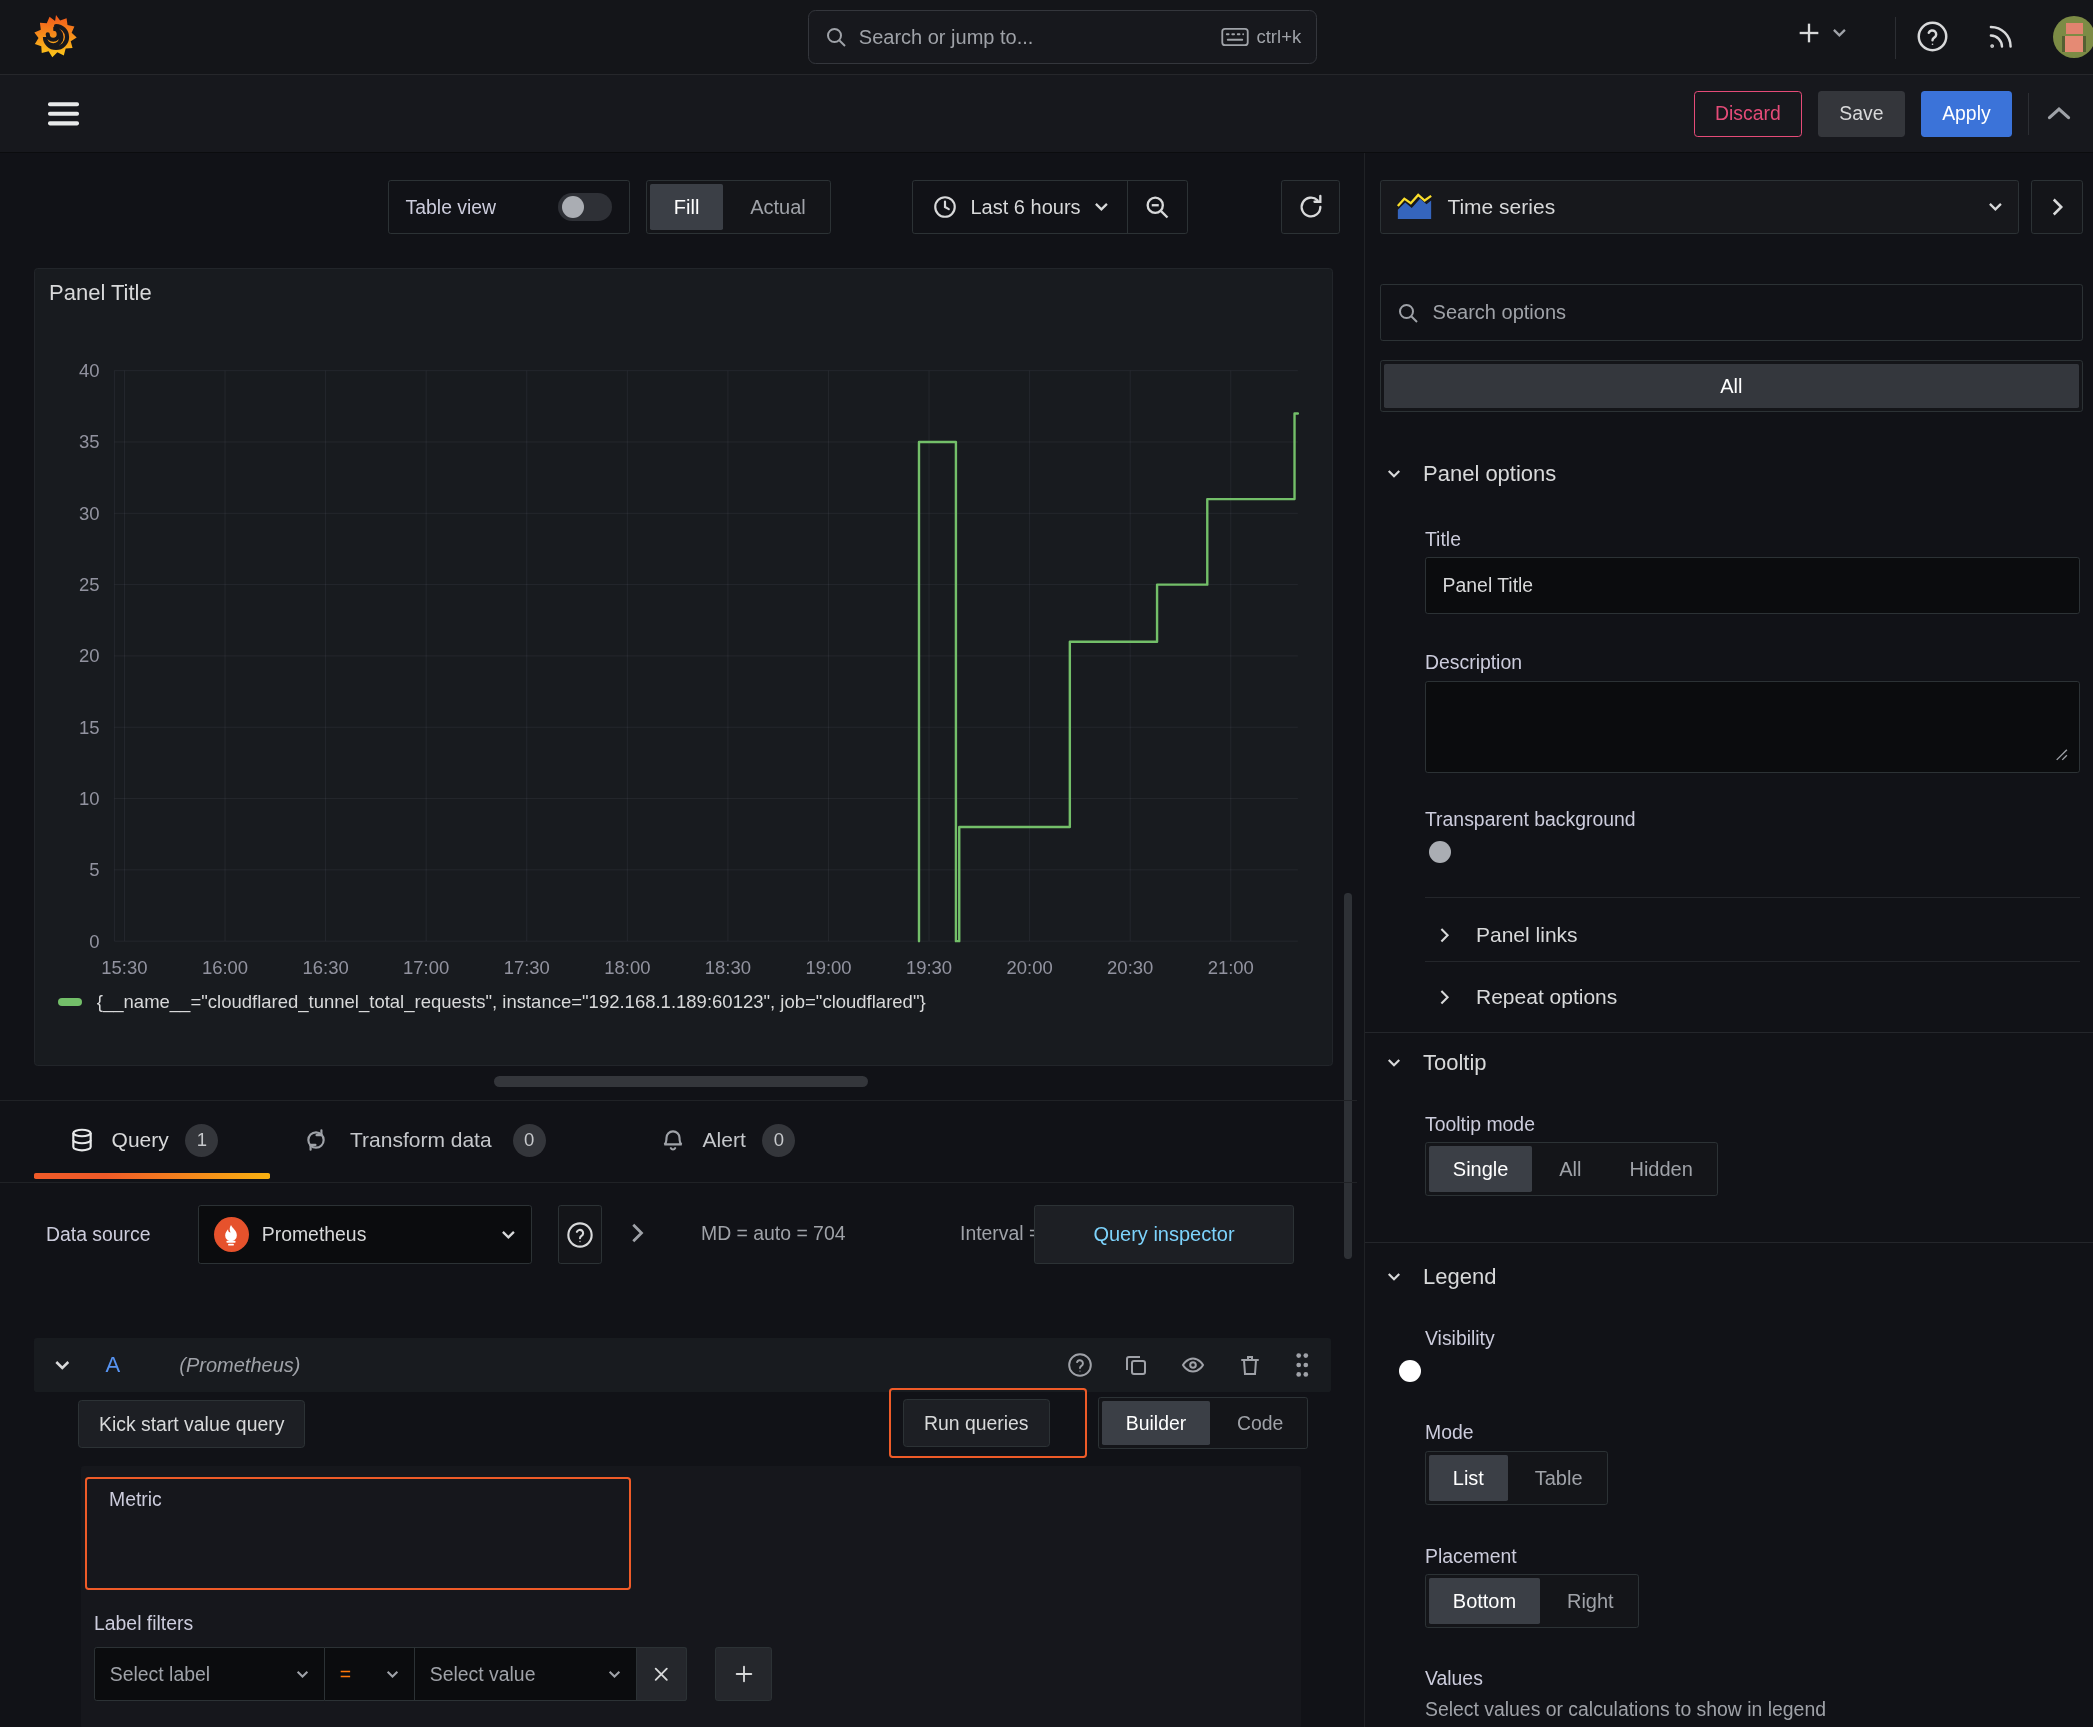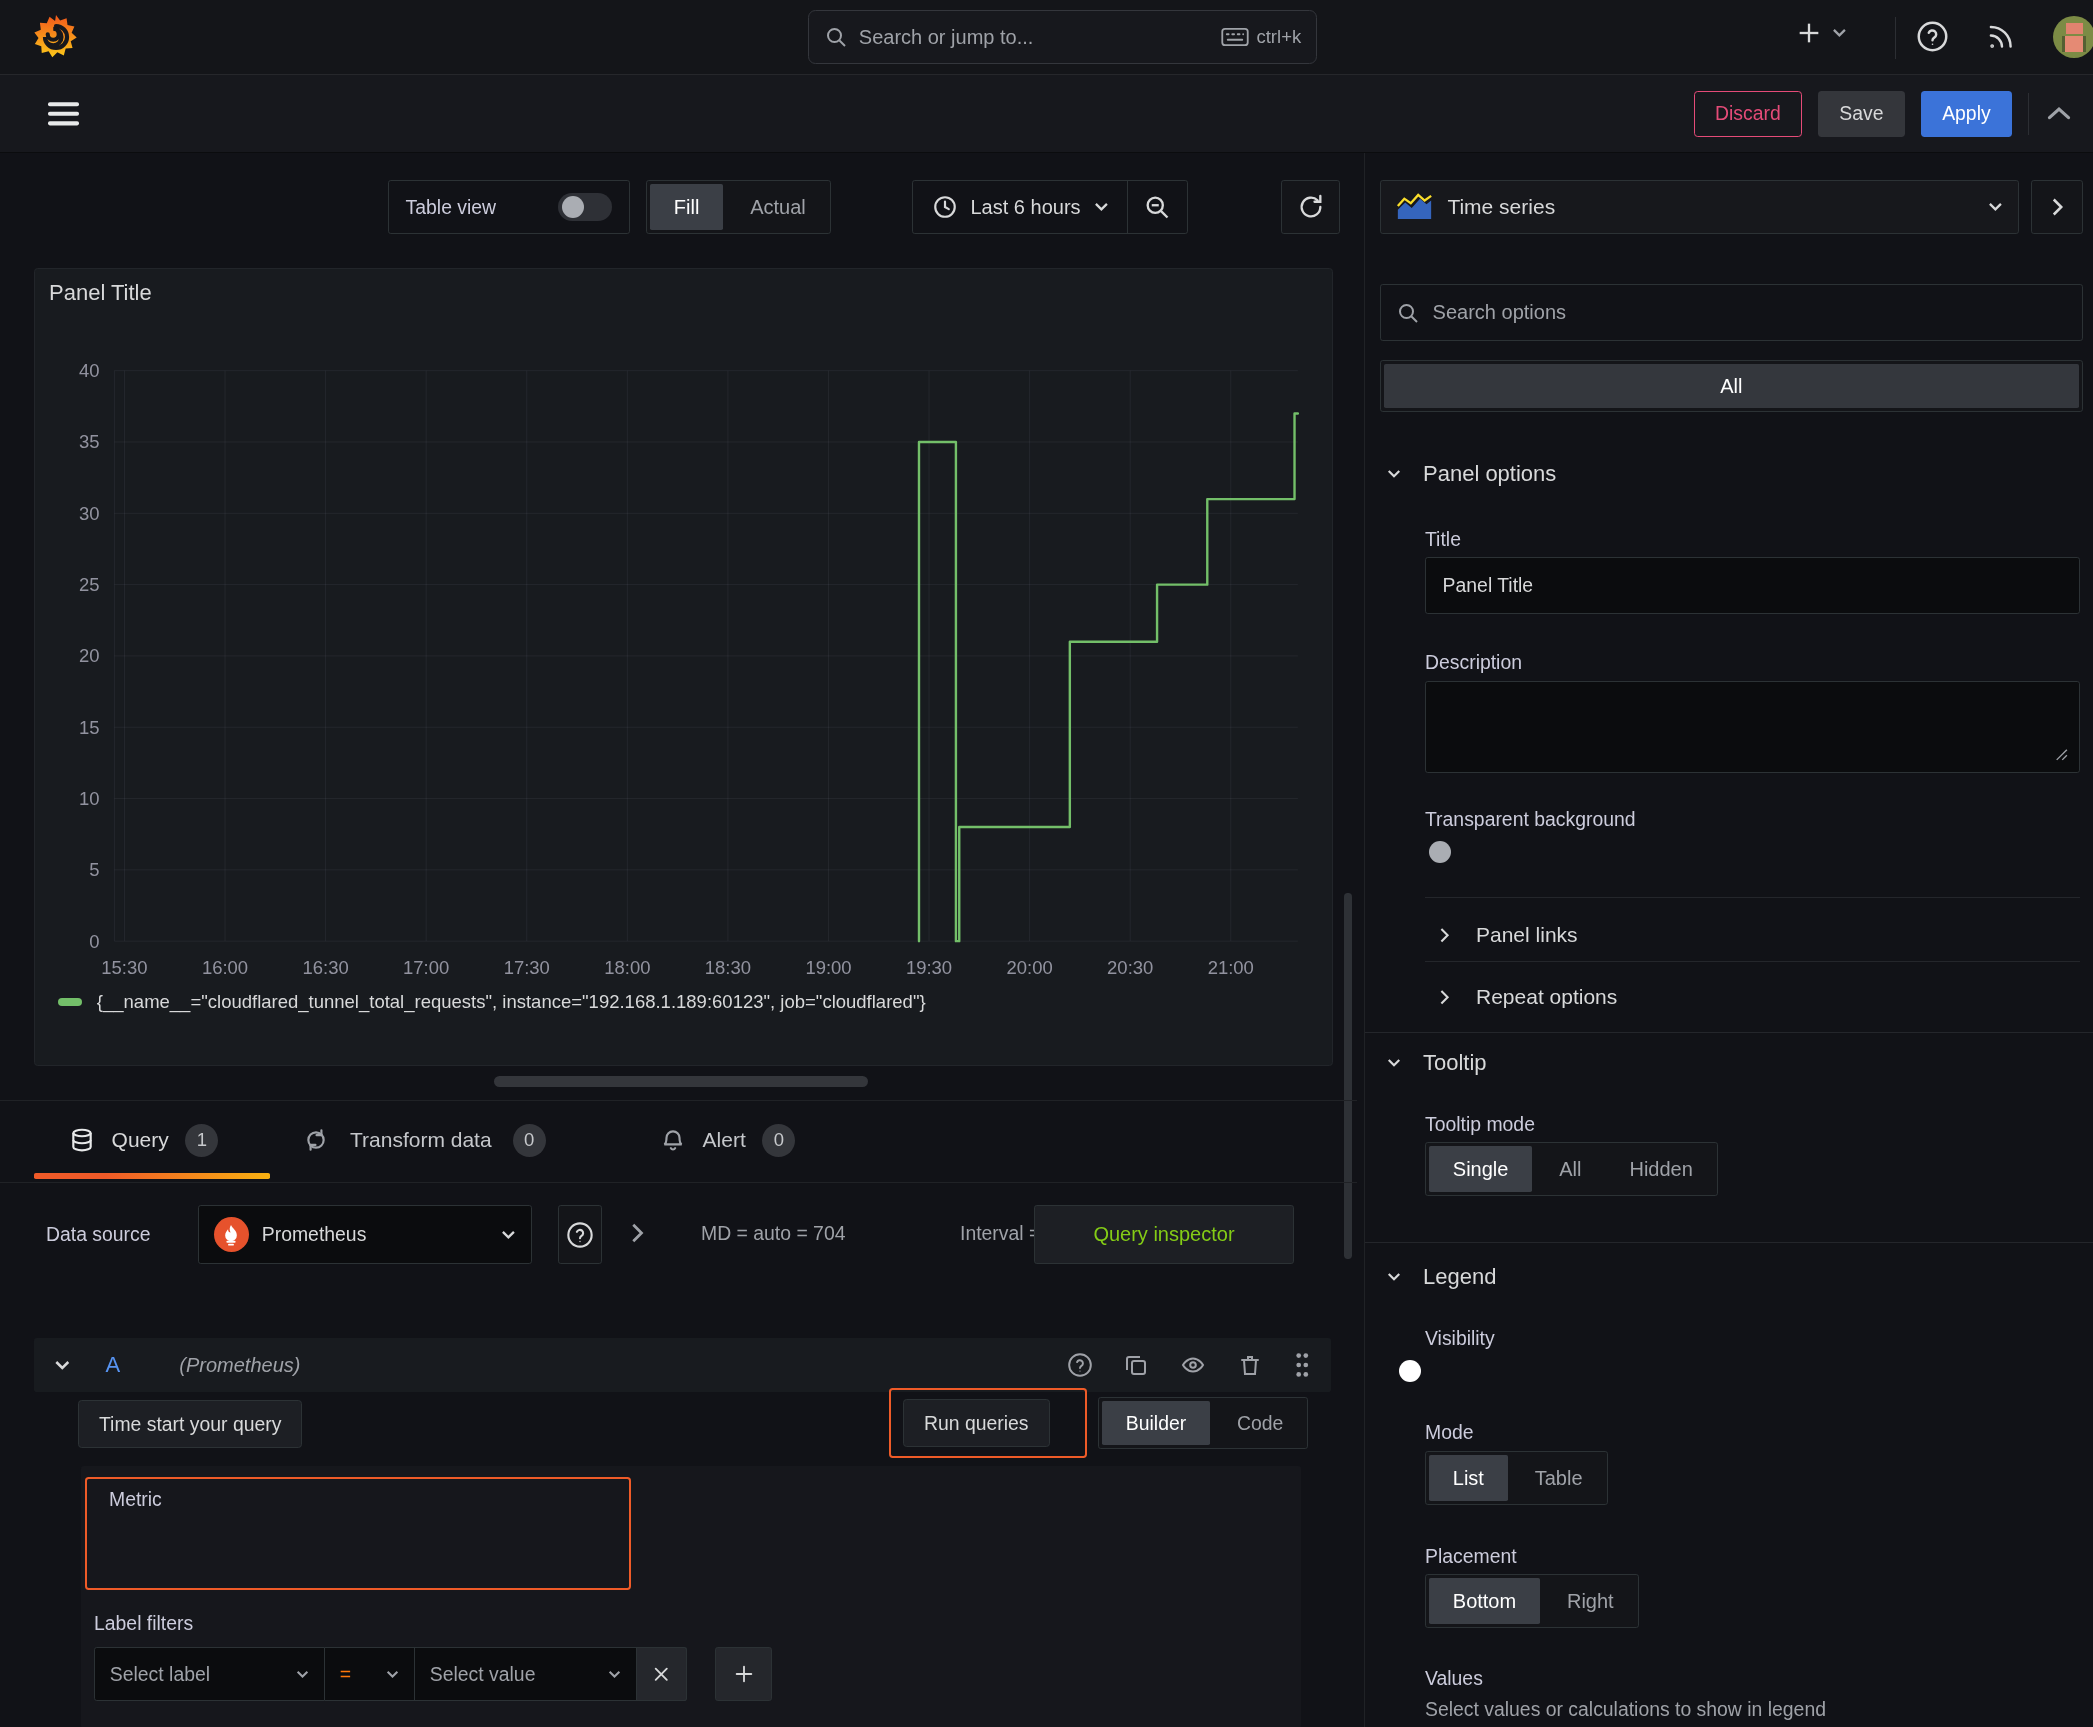--- a/index.html
+++ b/index.html
@@ -315,21 +315,21 @@
       <circle cx="12" cy="17.6" r="0.6" fill="#d8d9da" stroke="none"></circle>
   </svg>
 </div>
 <span class="abs ico" style="left:630px;top:1222px;">
   <svg width="14.8" height="22" viewBox="0 0 10 16" fill="none" stroke="#9fa2a8" stroke-width="2">
       <polyline points="2,2 8,8 2,14"></polyline>
     </svg>
   </span>
 <span class="abs dim" style="left:701px;top:1222px;font-size:19.4px;">MD = auto = 704</span>
 <span class="abs dim" style="left:960px;top:1222px;font-size:19.4px;">Interval = 30s</span>
-<div class="abs ico icobtn" style="left:1034px;top:1205px;width:260px;height:59px;font-size:20px;color:#84cc16;background:#1d1f24;">Query inspector</div>
+<div class="abs ico icobtn" style="left:1034px;top:1205px;width:260px;height:59px;font-size:20px;color:#7dd3fc;background:#1d1f24;">Query inspector</div>
 
 <div class="abs row" style="left:34px;top:1338px;width:1297px;height:54px;background:var(--bg-raised);border-radius:2.8px;padding:0 20px;gap:0;">
   <span class="ico">
     <svg width="16.6" height="10" viewBox="0 0 16 10" fill="none" stroke="#d8d9da" stroke-width="2.5">
         <polyline points="2,2 8,8 14,2"></polyline>
       </svg>
     </span>
   <span style="margin-left:35px;color:var(--ref-id-blue);font-size:22px;font-weight:500;">A</span>
   <span class="dim" style="margin-left:59px;font-style:italic;font-size:20px;">(Prometheus)</span>
   <span style="flex:1;"></span>
@@ -364,21 +364,21 @@
           <circle cx="10" cy="3" r="2"></circle>
           <circle cx="4" cy="11" r="2"></circle>
           <circle cx="10" cy="11" r="2"></circle>
           <circle cx="4" cy="19" r="2"></circle>
           <circle cx="10" cy="19" r="2"></circle>
         </svg>
       </span>
   </span>
 </div>
 
-<button class="abs btn btn-dark" style="left:78px;top:1400px;height:48px;font-size:19.4px;">Time start your query</button>
+<button class="abs btn btn-dark" style="left:78px;top:1400px;height:48px;font-size:19.4px;">Kick start value query</button>
 <div class="abs row" style="left:380px;top:1480px;height:48px;gap:24px;">
   <span class="label">Explain</span>
   <span class="toggle">
       <span class="knob"></span>
     </span>
 </div>
 <div class="abs hl-box" style="left:889px;top:1388px;width:198px;height:70px;"></div>
 <button class="abs btn btn-dark" style="left:903px;top:1399px;height:48px;font-size:19.4px;">Run queries</button>
 <div class="abs seg-group" style="left:1098px;top:1397px;height:52px;">
   <span class="seg sel" style="font-size:19.4px;">Builder</span>

